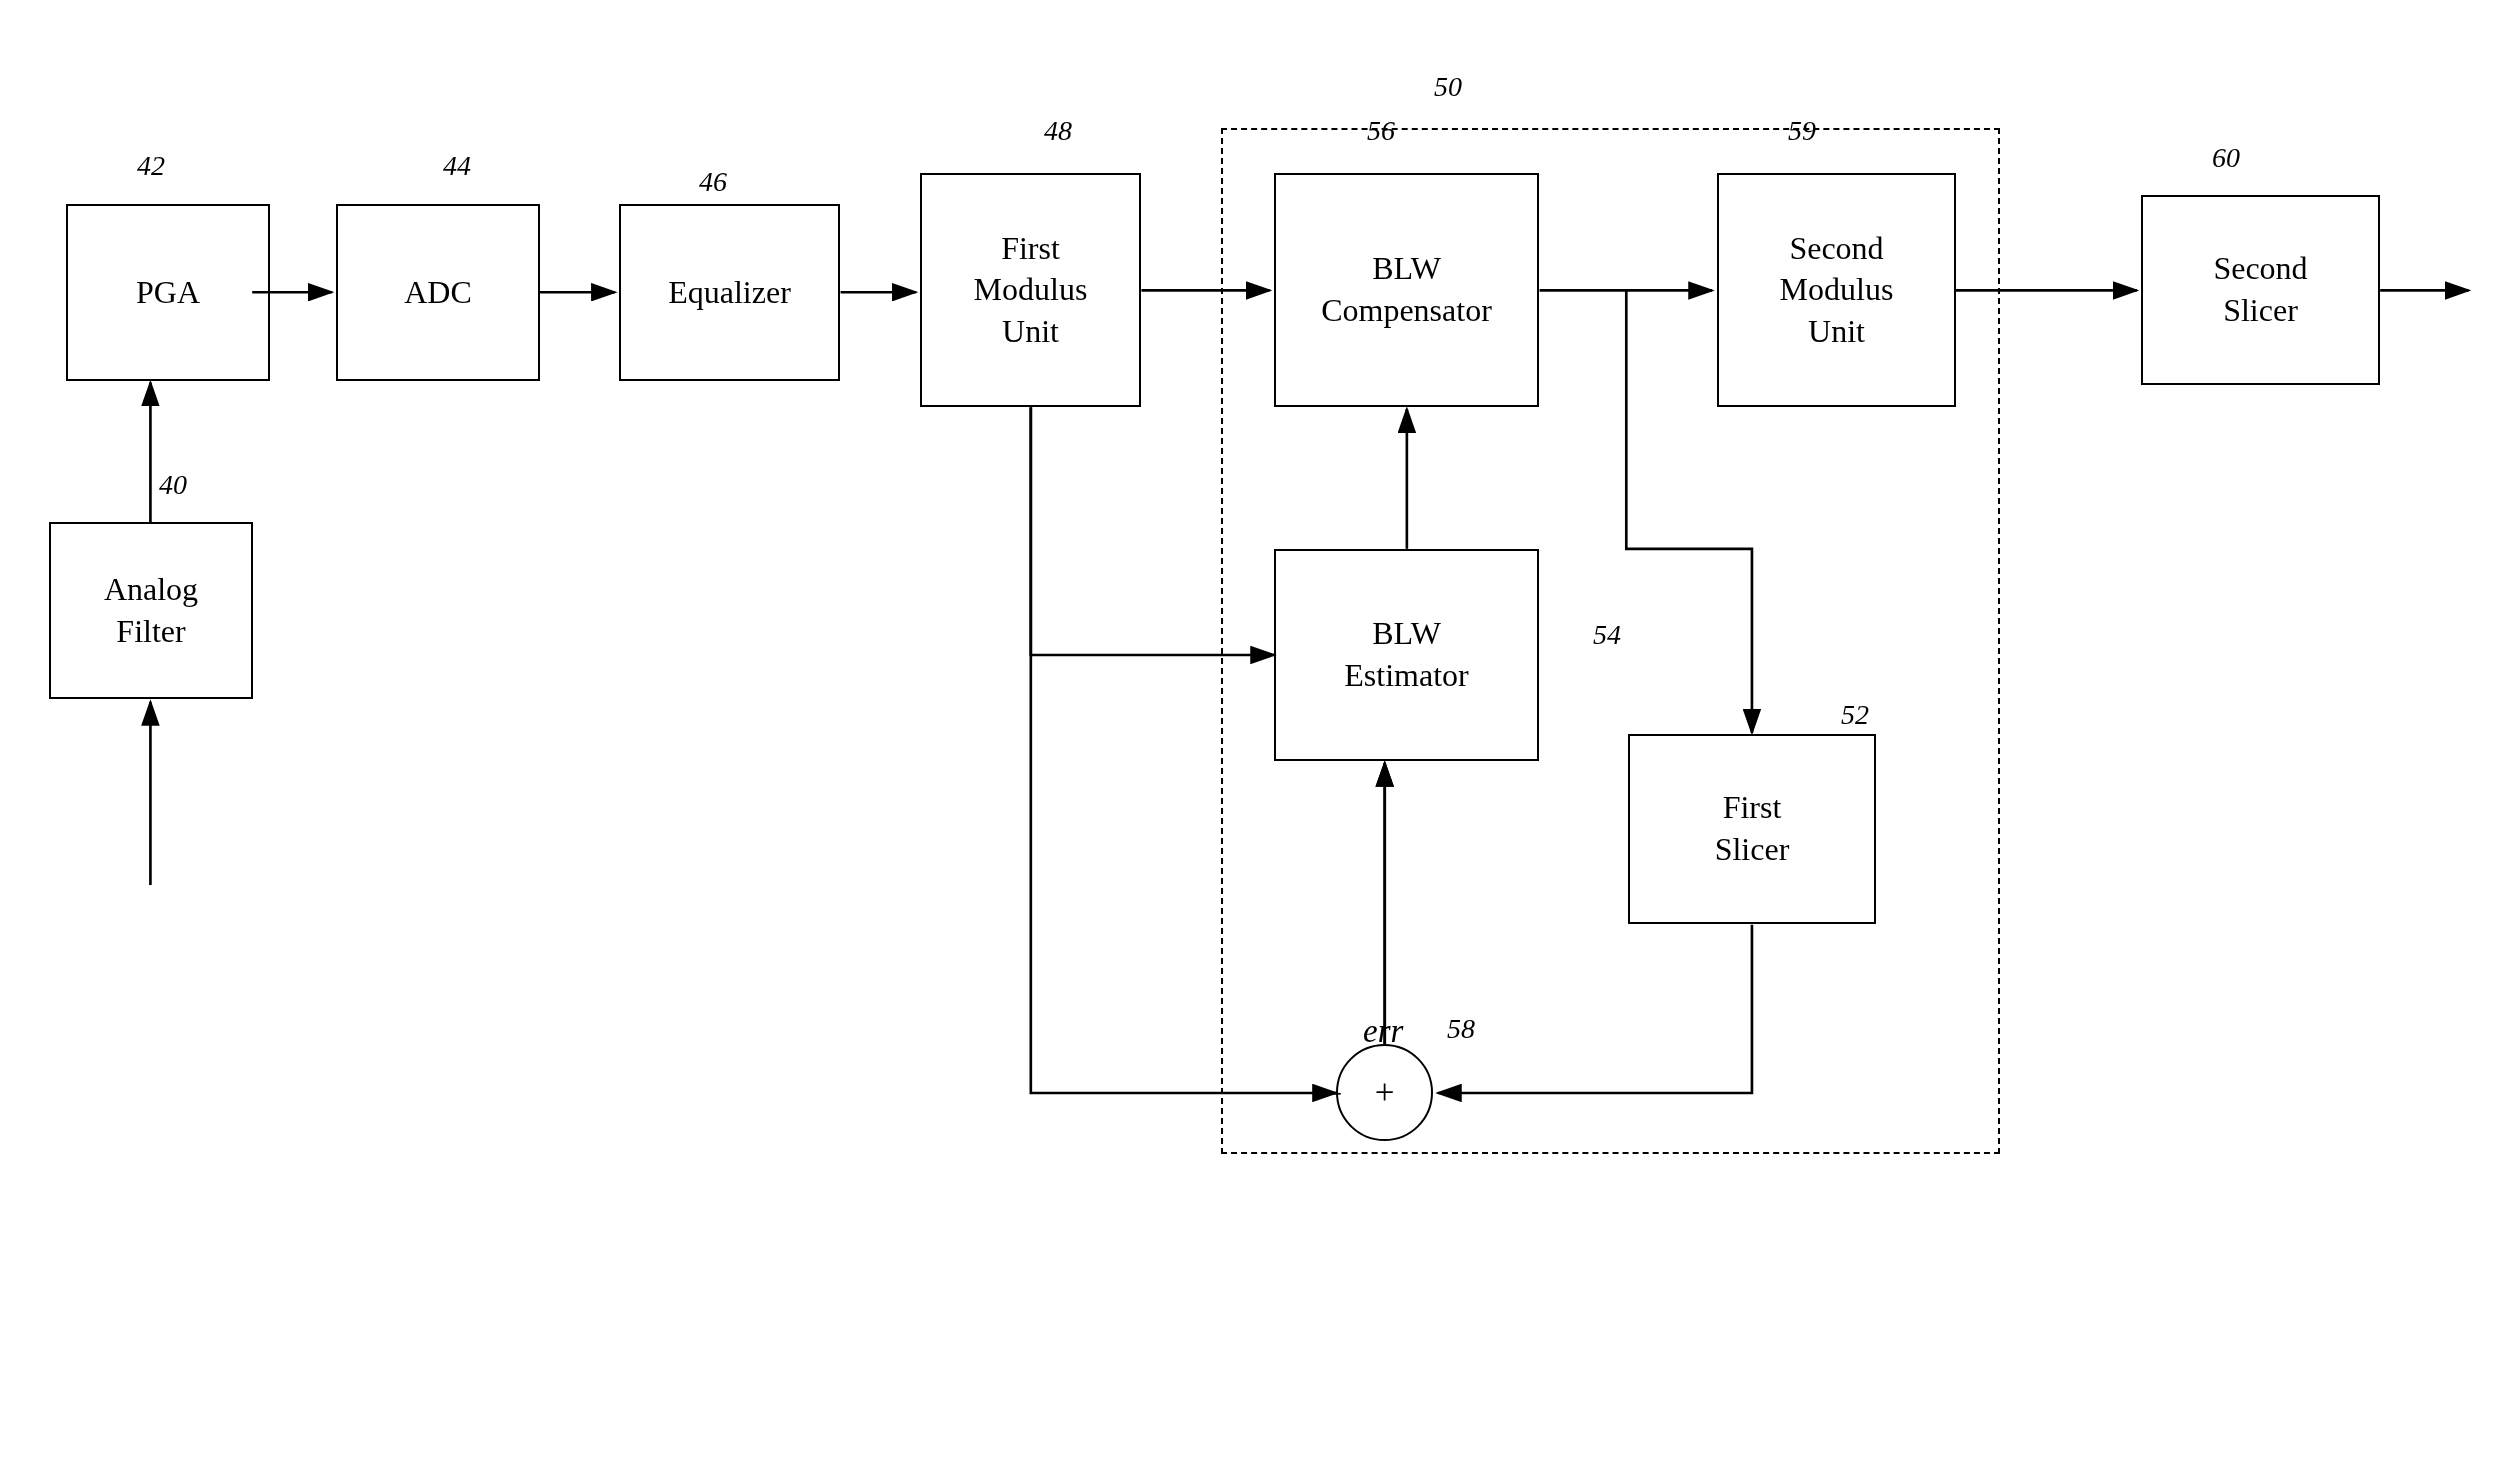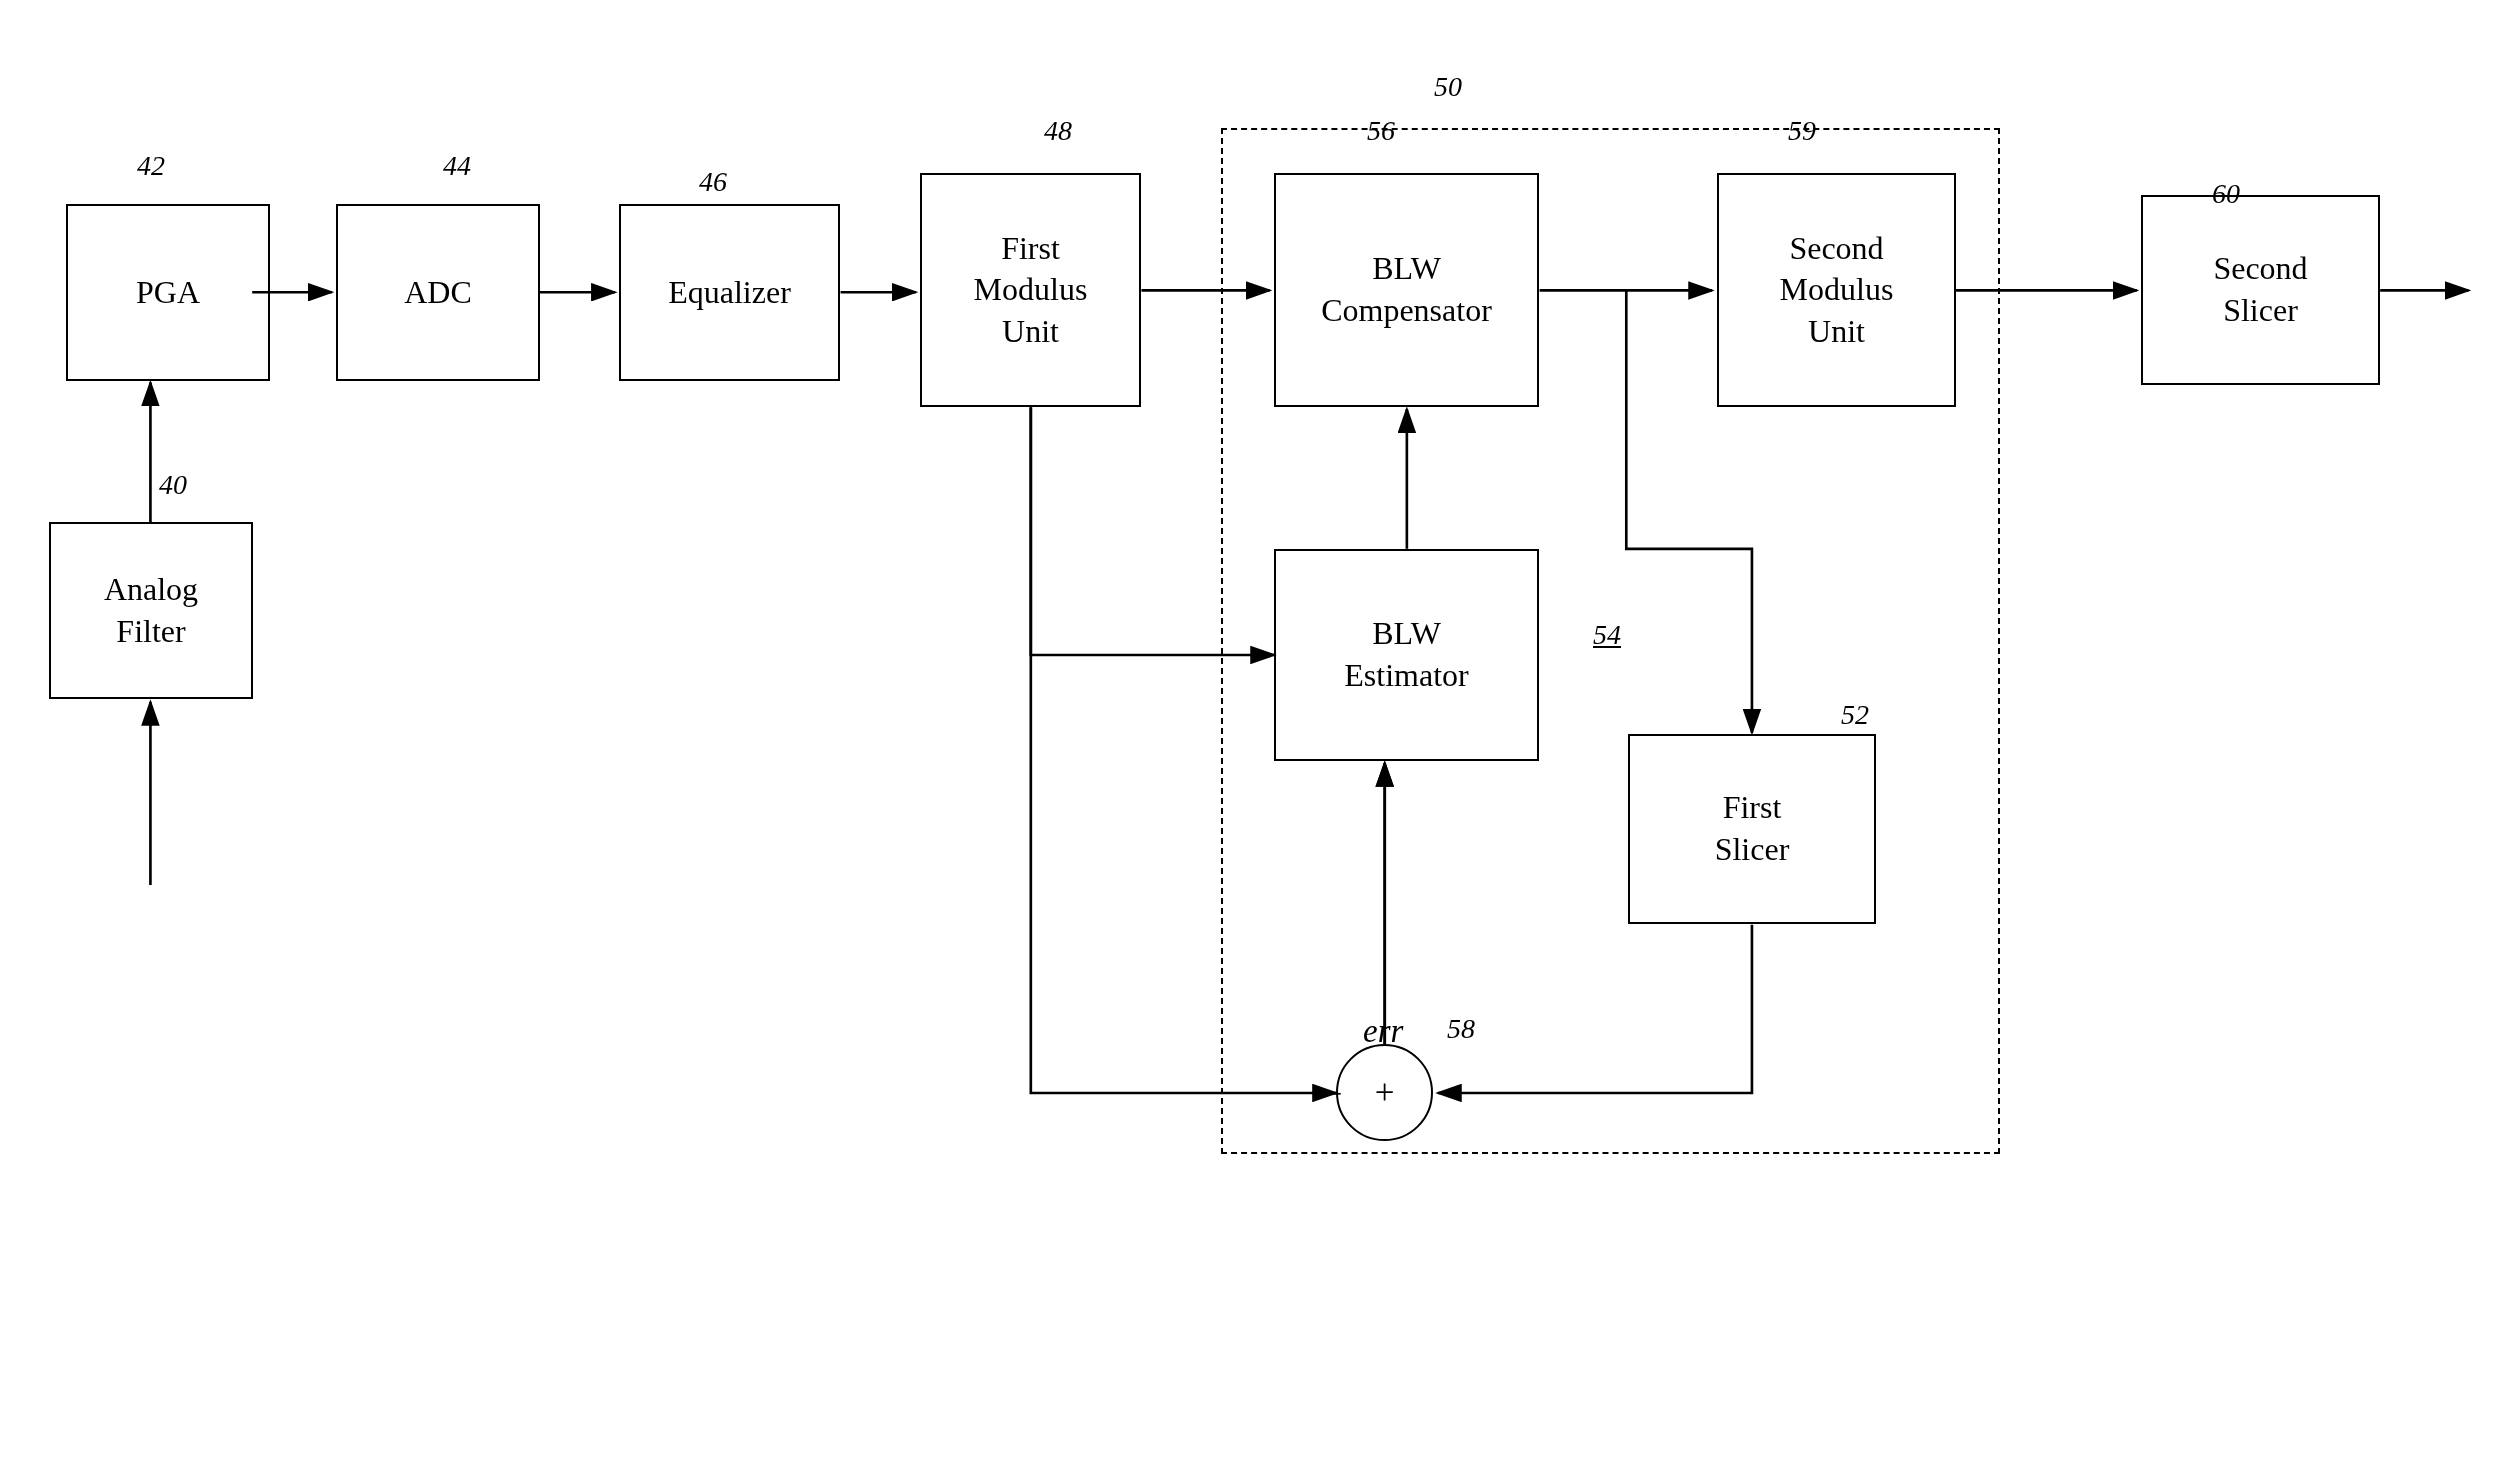--- a/index.html
+++ b/index.html
@@ -94,27 +94,27 @@
     <span style="white-space:pre-line;">Second
 Modulus
 Unit</span>
   </div>
   <span class="ref-num" style="left:1788px; top:115px;">59</span>
 
   <div class="block" style="left:2141px; top:195px; width:239px; height:190px;">
     <span style="white-space:pre-line;">Second
 Slicer</span>
   </div>
-  <span class="ref-num" style="left:2212px; top:142px;margin-top:36px;">60</span>
+  <span class="ref-num" style="left:2212px; top:142px;">60</span>
 
   <div class="block" style="left:1274px; top:549px; width:265px; height:212px;">
     <span style="white-space:pre-line;">BLW
 Estimator</span>
   </div>
-  <span class="ref-num" style="left:1593px; top:619px;text-decoration:underline;">54</span>
+  <span class="ref-num" style="left:1593px; top:619px;">54</span>
 
   <div class="block" style="left:1628px; top:734px; width:248px; height:190px;">
     <span style="white-space:pre-line;">First
 Slicer</span>
   </div>
   <span class="ref-num" style="left:1841px; top:699px;">52</span>
 
   <div class="block" style="left:49px; top:522px; width:204px; height:177px;">
     <span style="white-space:pre-line;">Analog
 Filter</span>

